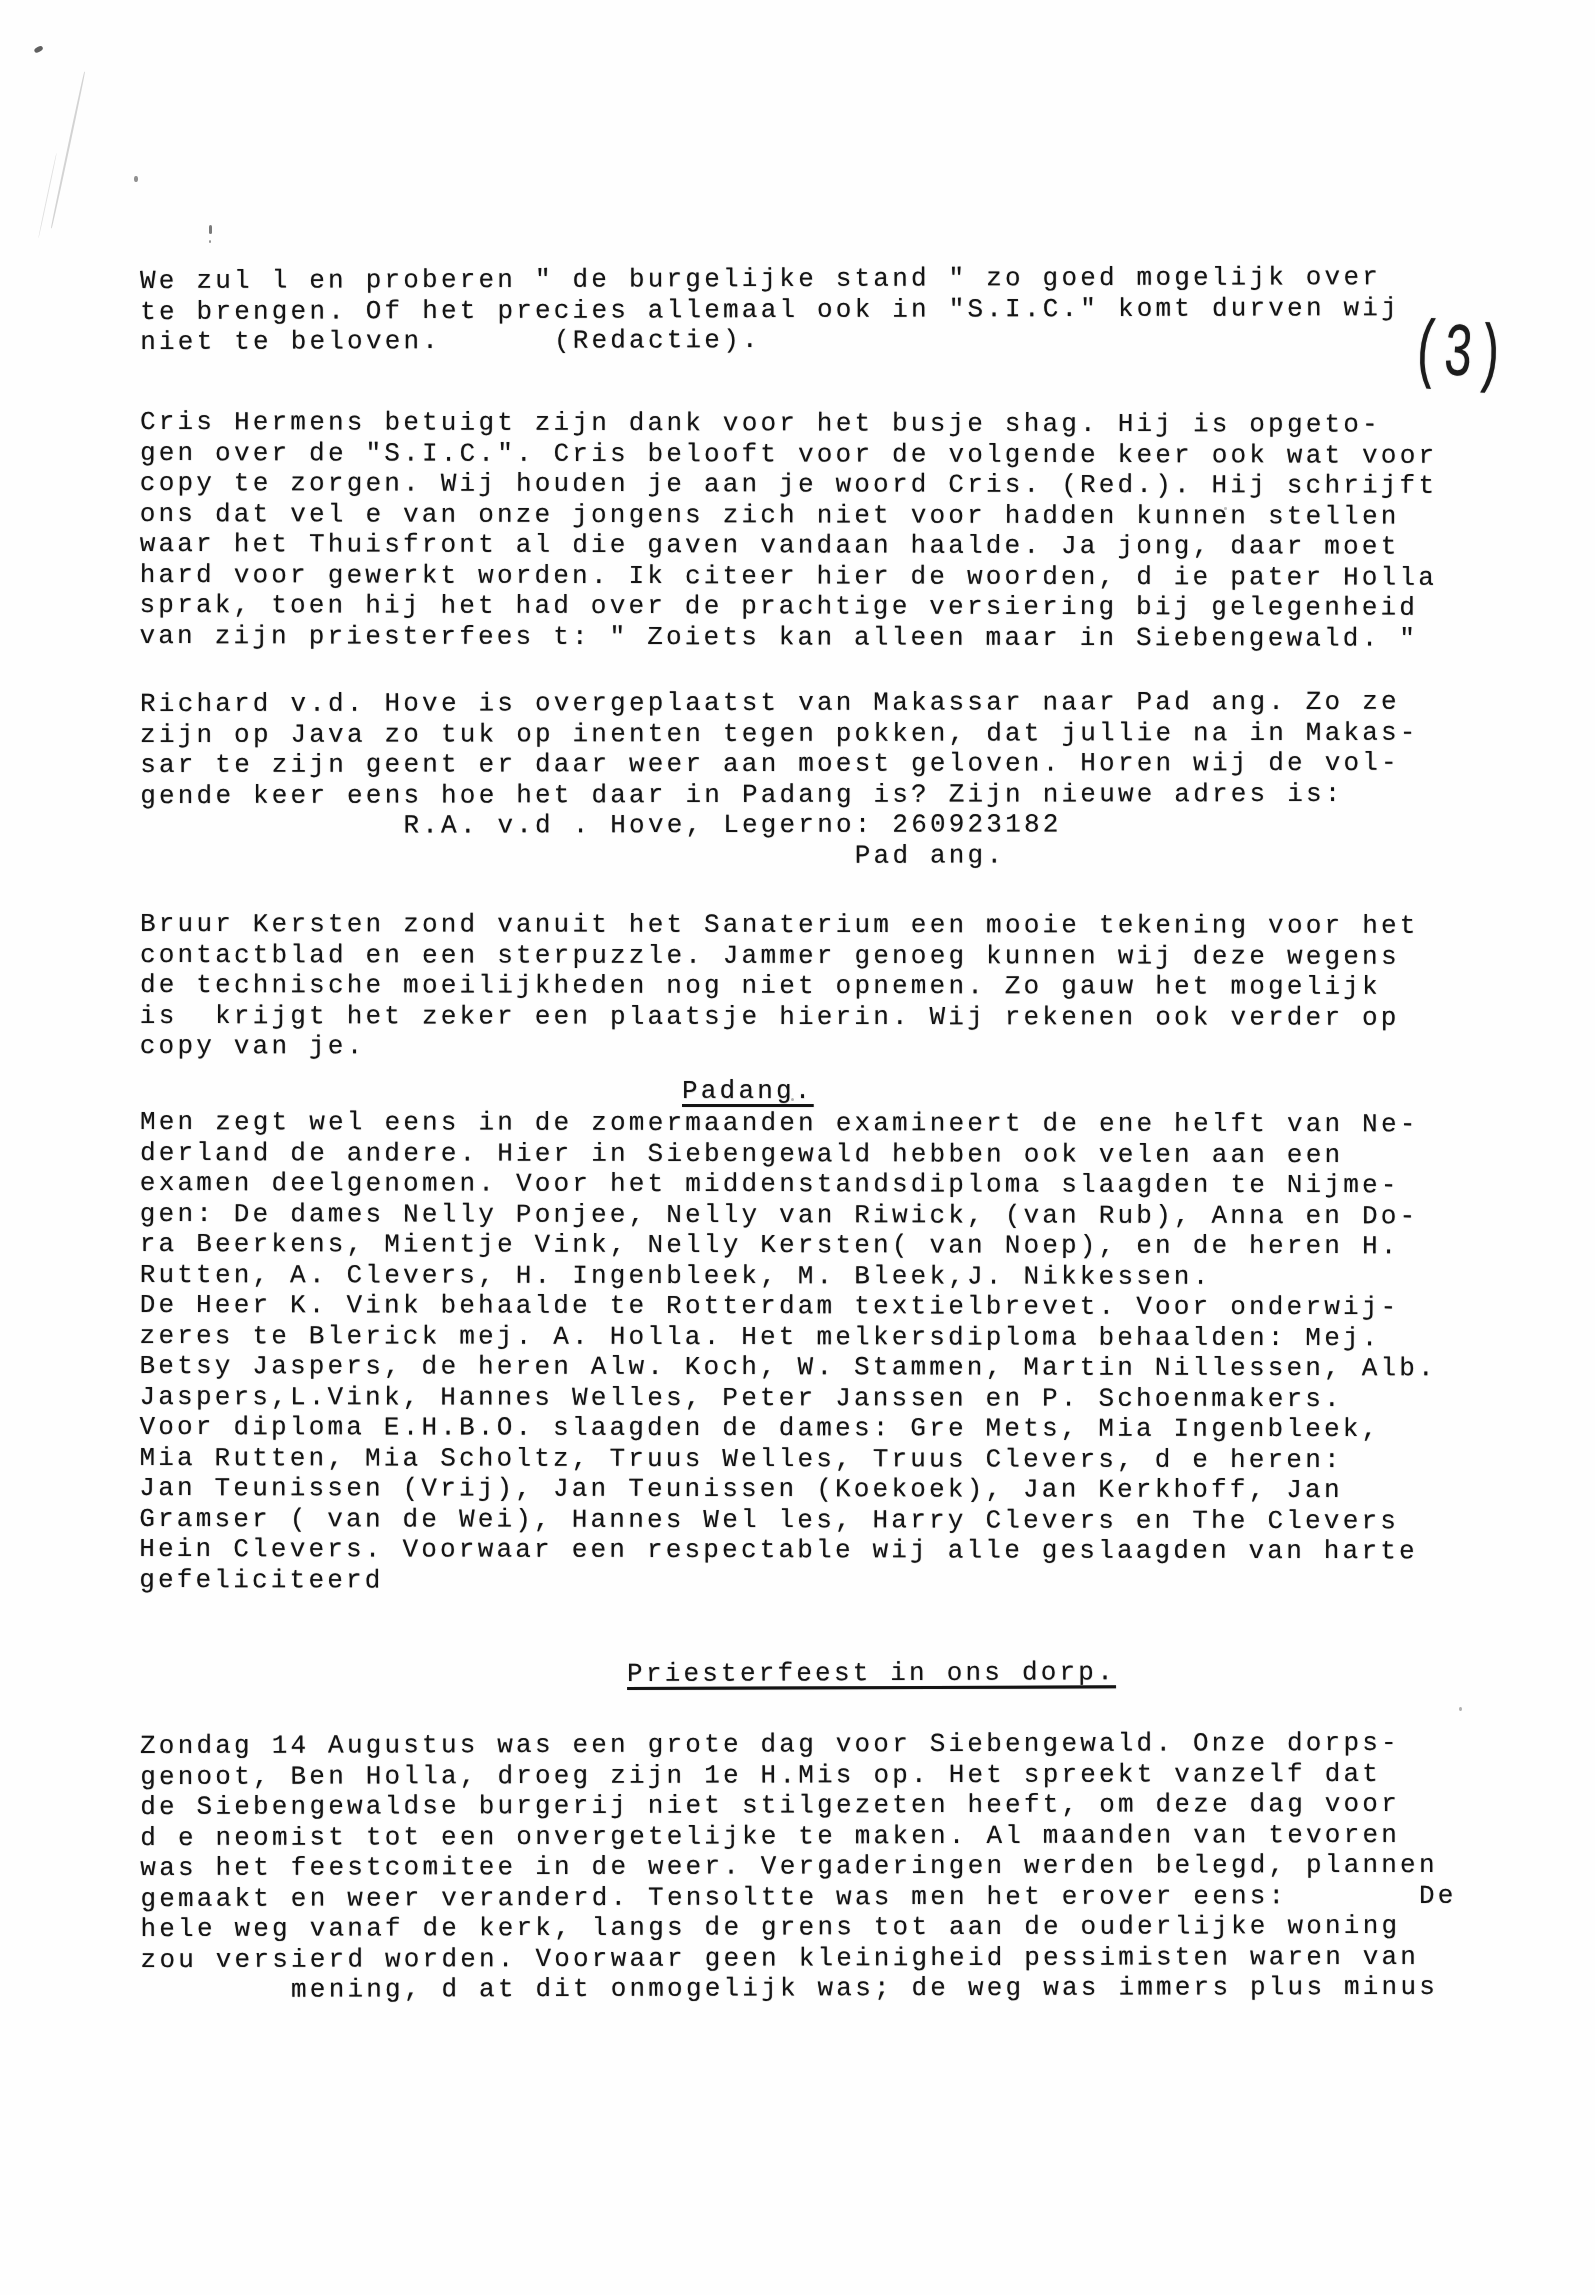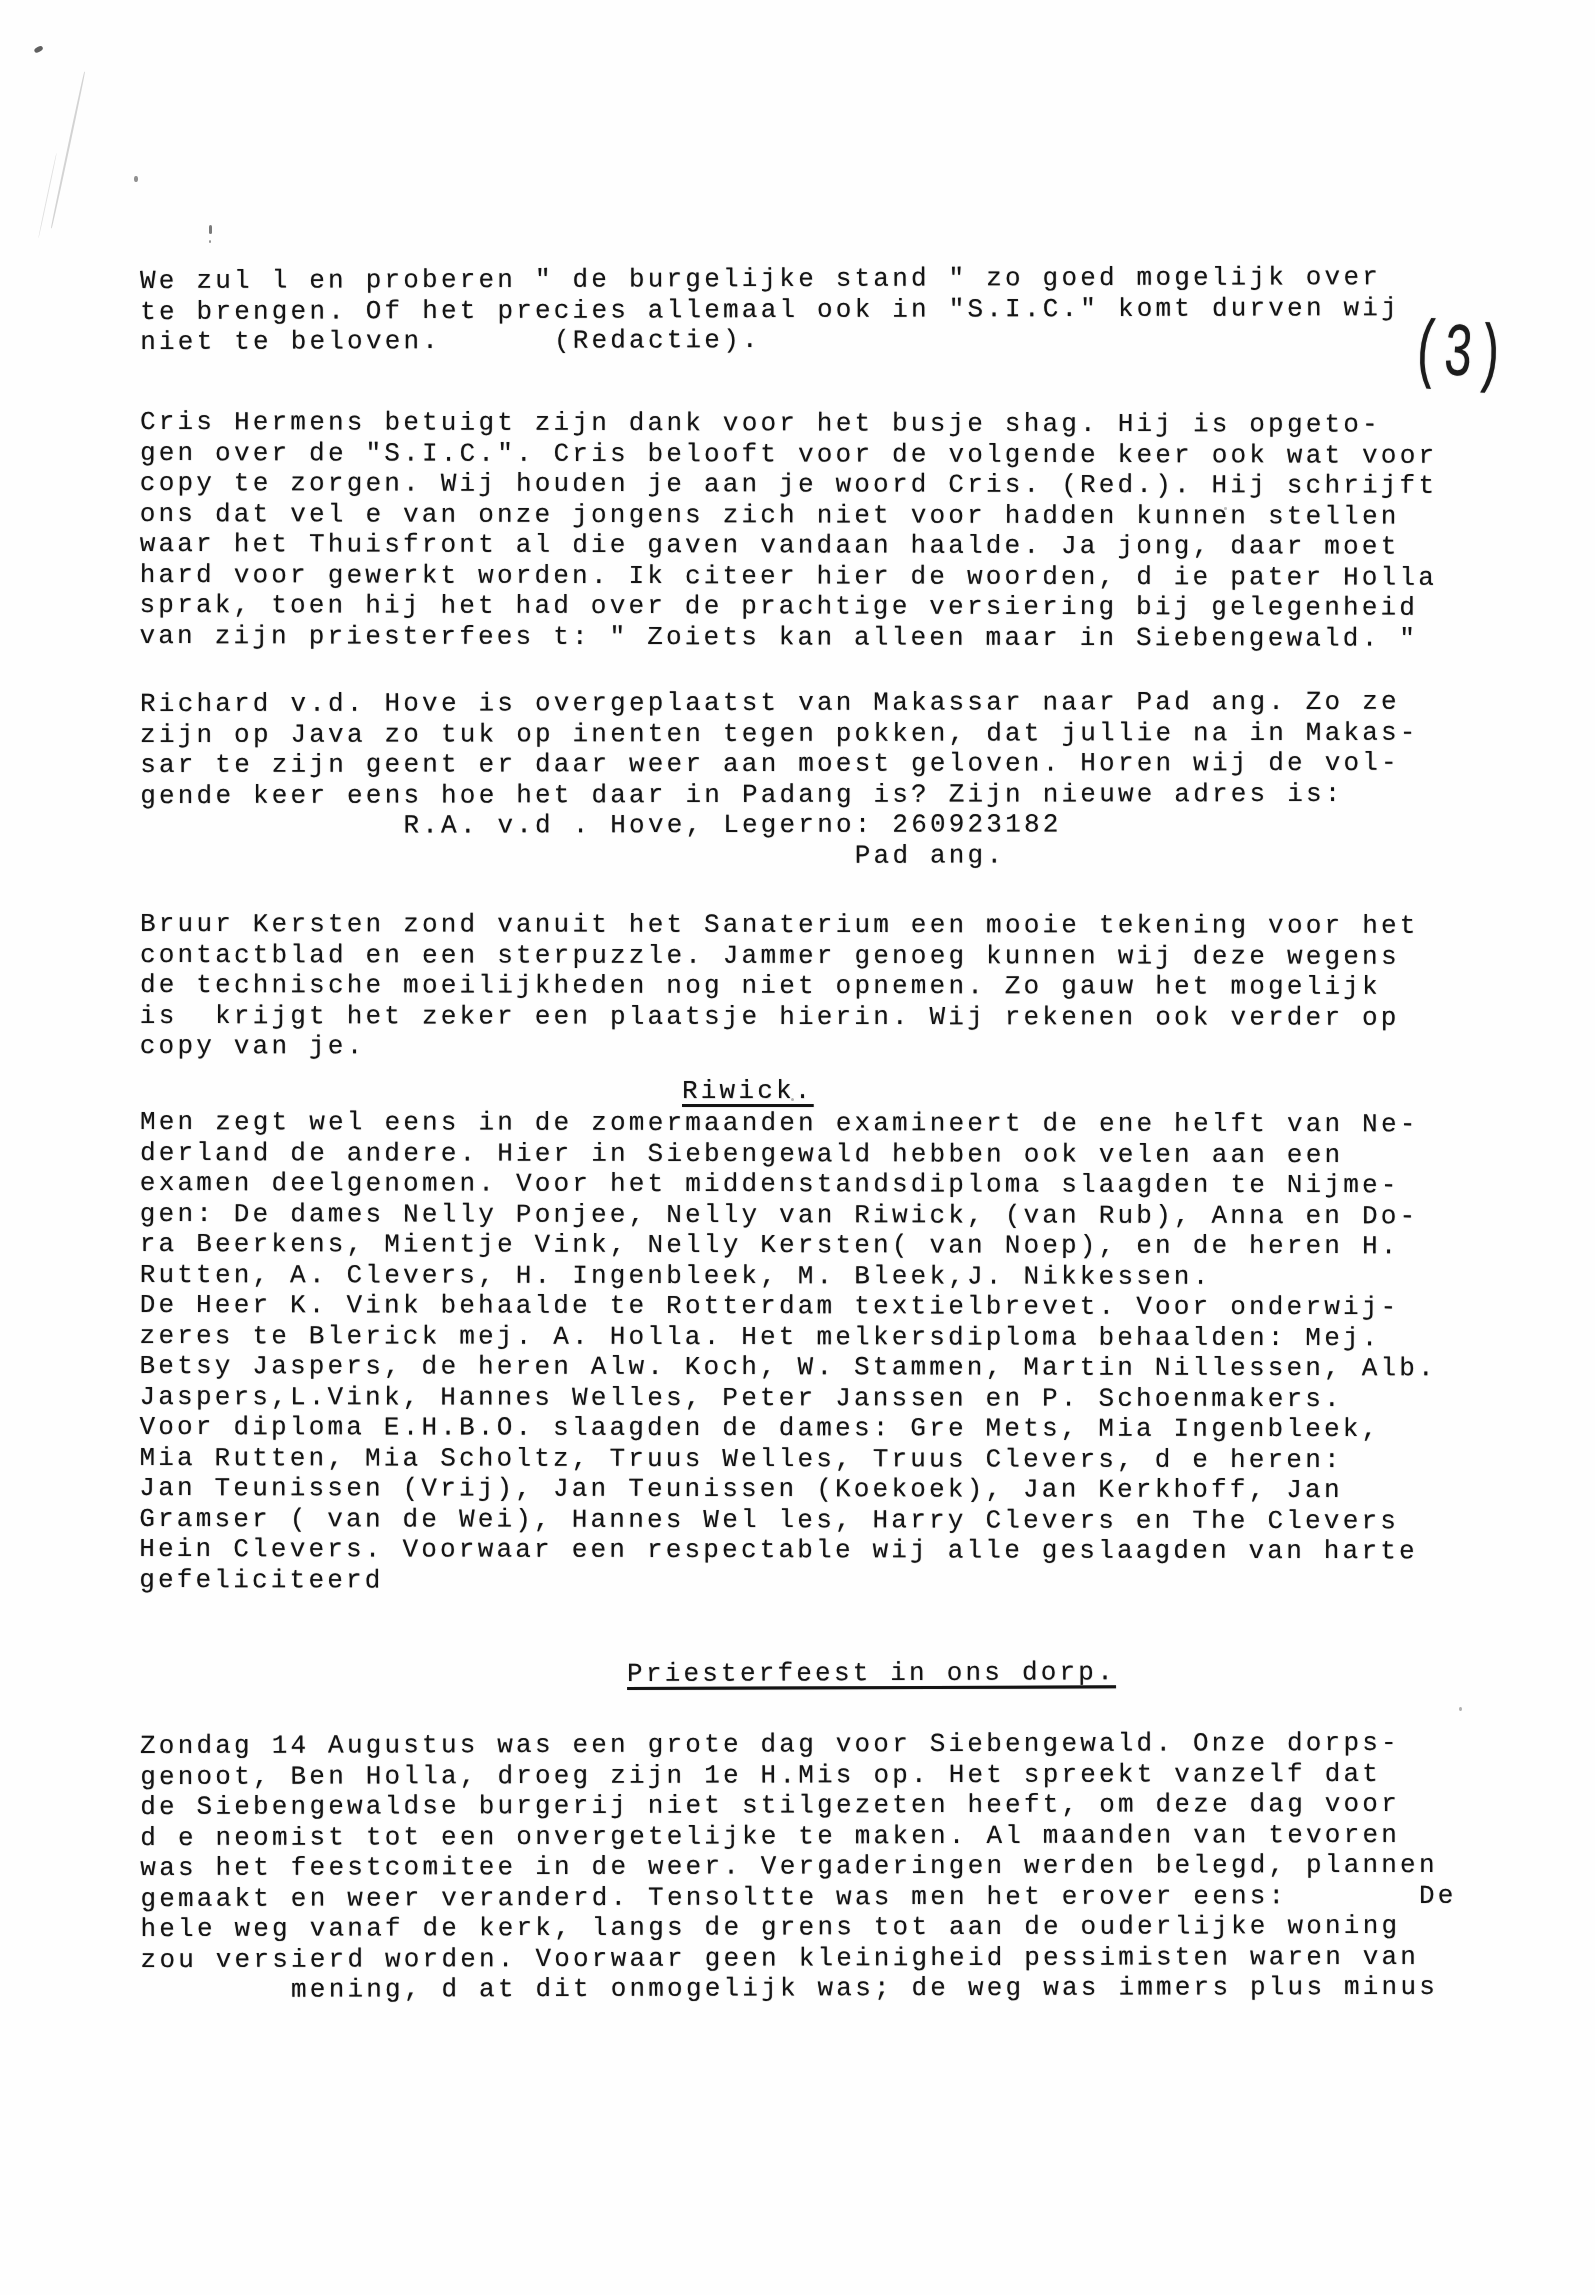--- a/index.html
+++ b/index.html
@@ -120,21 +120,21 @@
 gende keer eens hoe het daar in Padang is? Zijn nieuwe adres is:
               R.A. v.d . Hove, Legerno: 260923182
                                       Pad ang.</p>
 
     <p class="para p-bruur">Bruur Kersten zond vanuit het Sanaterium een mooie tekening voor het
 contactblad en een sterpuzzle. Jammer genoeg kunnen wij deze wegens
 de technische moeilijkheden nog niet opnemen. Zo gauw het mogelijk
 is  krijgt het zeker een plaatsje hierin. Wij rekenen ook verder op
 copy van je.</p>
 
-    <h2 class="heading h-examens">Riwick.</h2>
+    <h2 class="heading h-examens">Padang.</h2>
 
     <p class="para p-examens">Men zegt wel eens in de zomermaanden examineert de ene helft van Ne-
 derland de andere. Hier in Siebengewald hebben ook velen aan een
 examen deelgenomen. Voor het middenstandsdiploma slaagden te Nijme-
 gen: De dames Nelly Ponjee, Nelly van Riwick, (van Rub), Anna en Do-
 ra Beerkens, Mientje Vink, Nelly Kersten( van Noep), en de heren H.
 Rutten, A. Clevers, H. Ingenbleek, M. Bleek,J. Nikkessen.
 De Heer K. Vink behaalde te Rotterdam textielbrevet. Voor onderwij-
 zeres te Blerick mej. A. Holla. Het melkersdiploma behaalden: Mej.
 Betsy Jaspers, de heren Alw. Koch, W. Stammen, Martin Nillessen, Alb.

